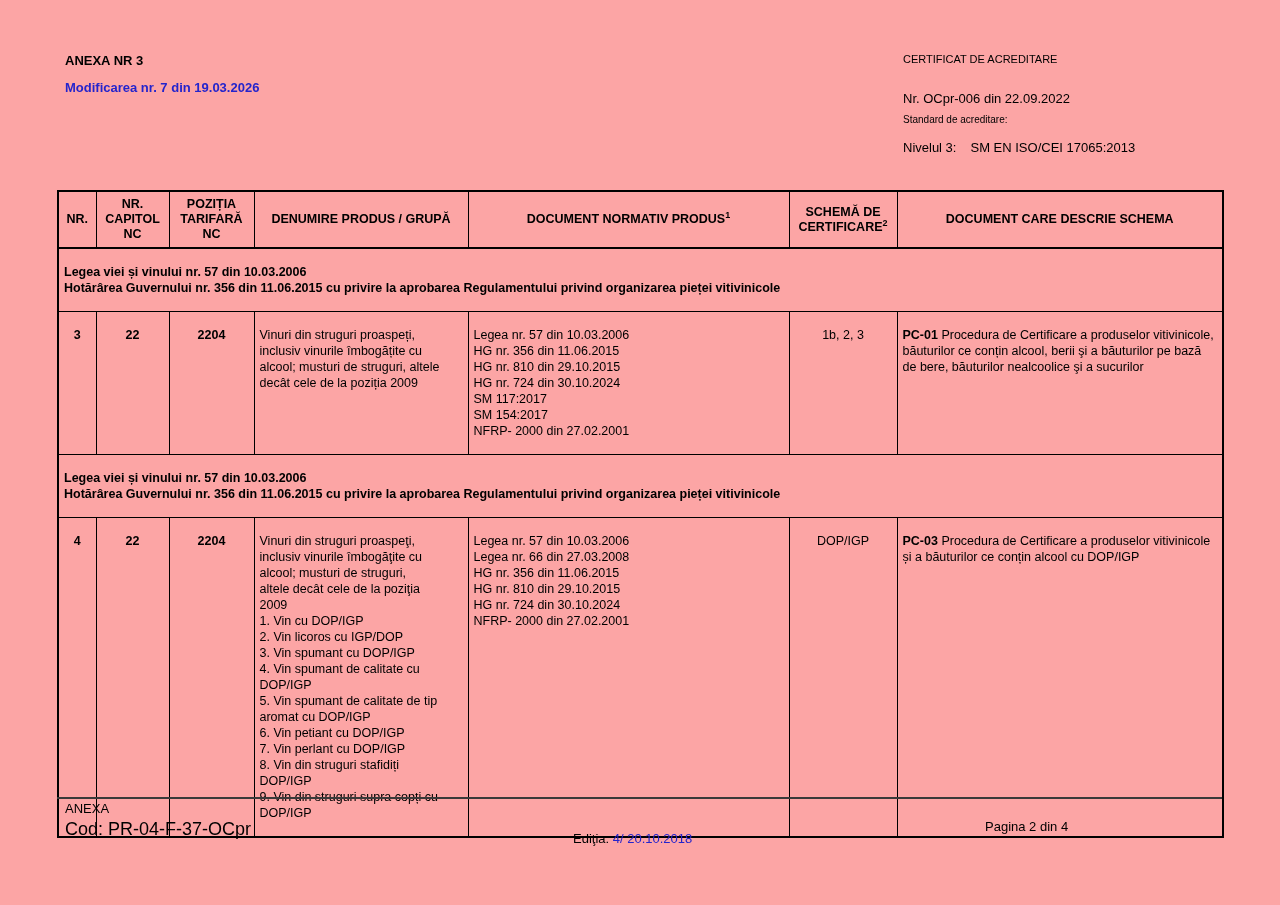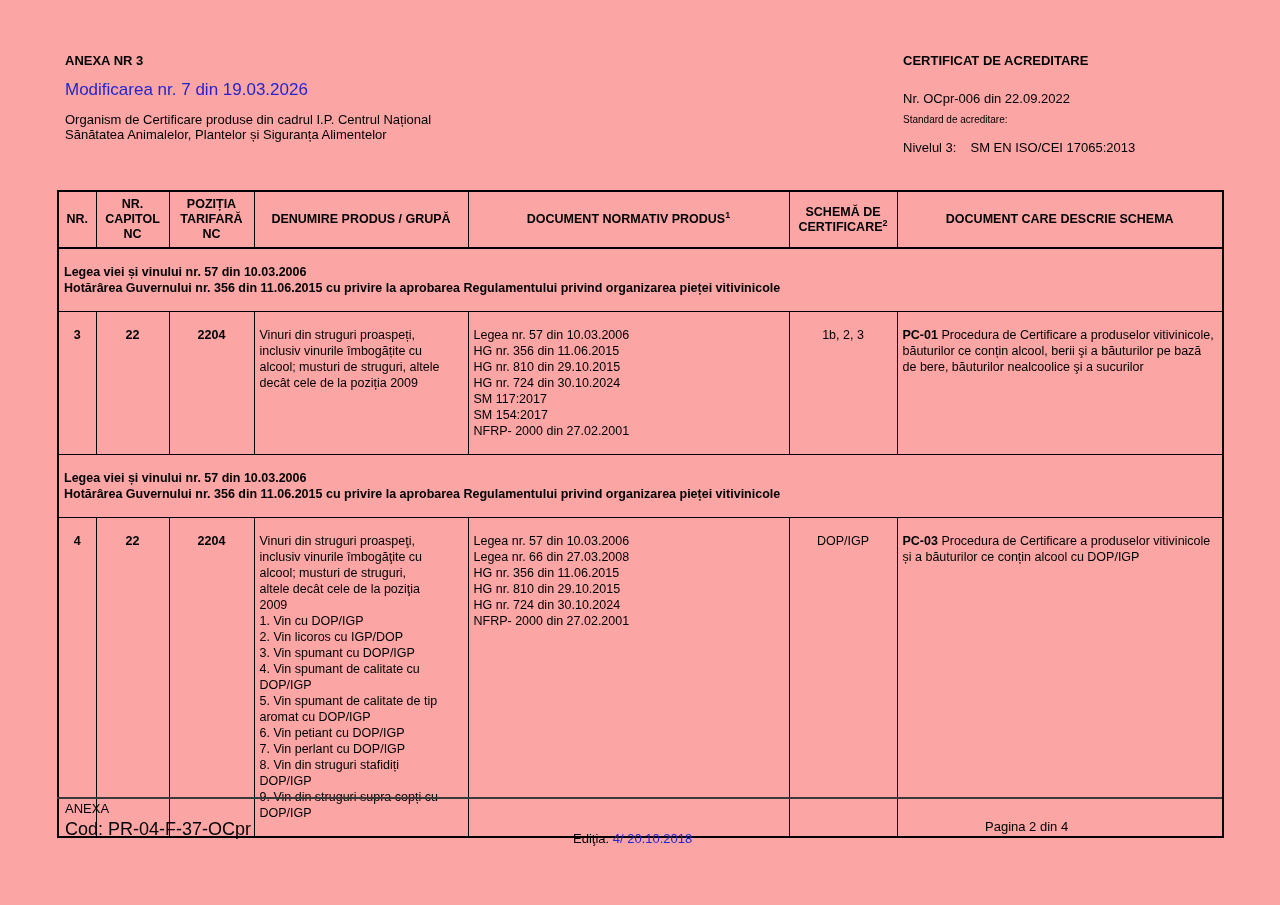--- a/index.html
+++ b/index.html
@@ -15,23 +15,23 @@
     height: 905px;
     background: #fca5a5;
     overflow: hidden;
   }
   .pre { white-space: pre-line; }
 
   
   .meta-left  { position: absolute; left: 65px;  top: 53px; }
   .meta-right { position: absolute; left: 903px; top: 53px; }
   .anexa      { font-size: 13px; font-weight: bold; }
-  .modif      { position: absolute; left: 65px; top: 80px; font-size: 17px; color: #2424cc; }
+  .modif      { position: absolute; left: 65px; top: 80px; font-size: 13px; color: #2424cc; font-weight: bold; }
   .organism   { position: absolute; left: 65px; top: 112px; font-size: 13px; line-height: 15px; }
-  .cert-title { font-size: 13px; font-weight: bold; }
+  .cert-title { font-size: 11px; font-weight: normal; }
   .cert-nr    { position: absolute; left: 903px; top: 91px;  font-size: 13px; }
   .cert-std   { position: absolute; left: 903px; top: 114px; font-size: 10px; }
   .cert-niv   { position: absolute; left: 903px; top: 140px; font-size: 13px; }
   .cert-niv .niv-val { margin-left: 14px; }
 
   
   table.doc {
     position: absolute;
     left: 57px;
     top: 190px;
@@ -87,22 +87,20 @@
   .footer-ed .ed-val { color: #2424cc; }
   .footer-pag  { position: absolute; left: 985px; top: 819px; font-size: 13px; }
 </style>
 </head>
 <body>
 
 <div id="page">
 
   <div class="meta-left anexa">ANEXA NR 3</div>
   <div class="modif">Modificarea nr. 7 din 19.03.2026</div>
-  <div class="organism pre">Organism de Certificare produse din cadrul I.P. Centrul Național
-Sănătatea Animalelor, Plantelor și Siguranța Alimentelor</div>
 
   <div class="meta-right cert-title">CERTIFICAT DE ACREDITARE</div>
   <div class="cert-nr">Nr. OCpr-006 din 22.09.2022</div>
   <div class="cert-std">Standard de acreditare:</div>
   <div class="cert-niv">
     <span>Nivelul 3:</span><span class="niv-val">SM EN ISO/CEI 17065:2013</span>
   </div>
 
   <table class="doc">
     <colgroup>

